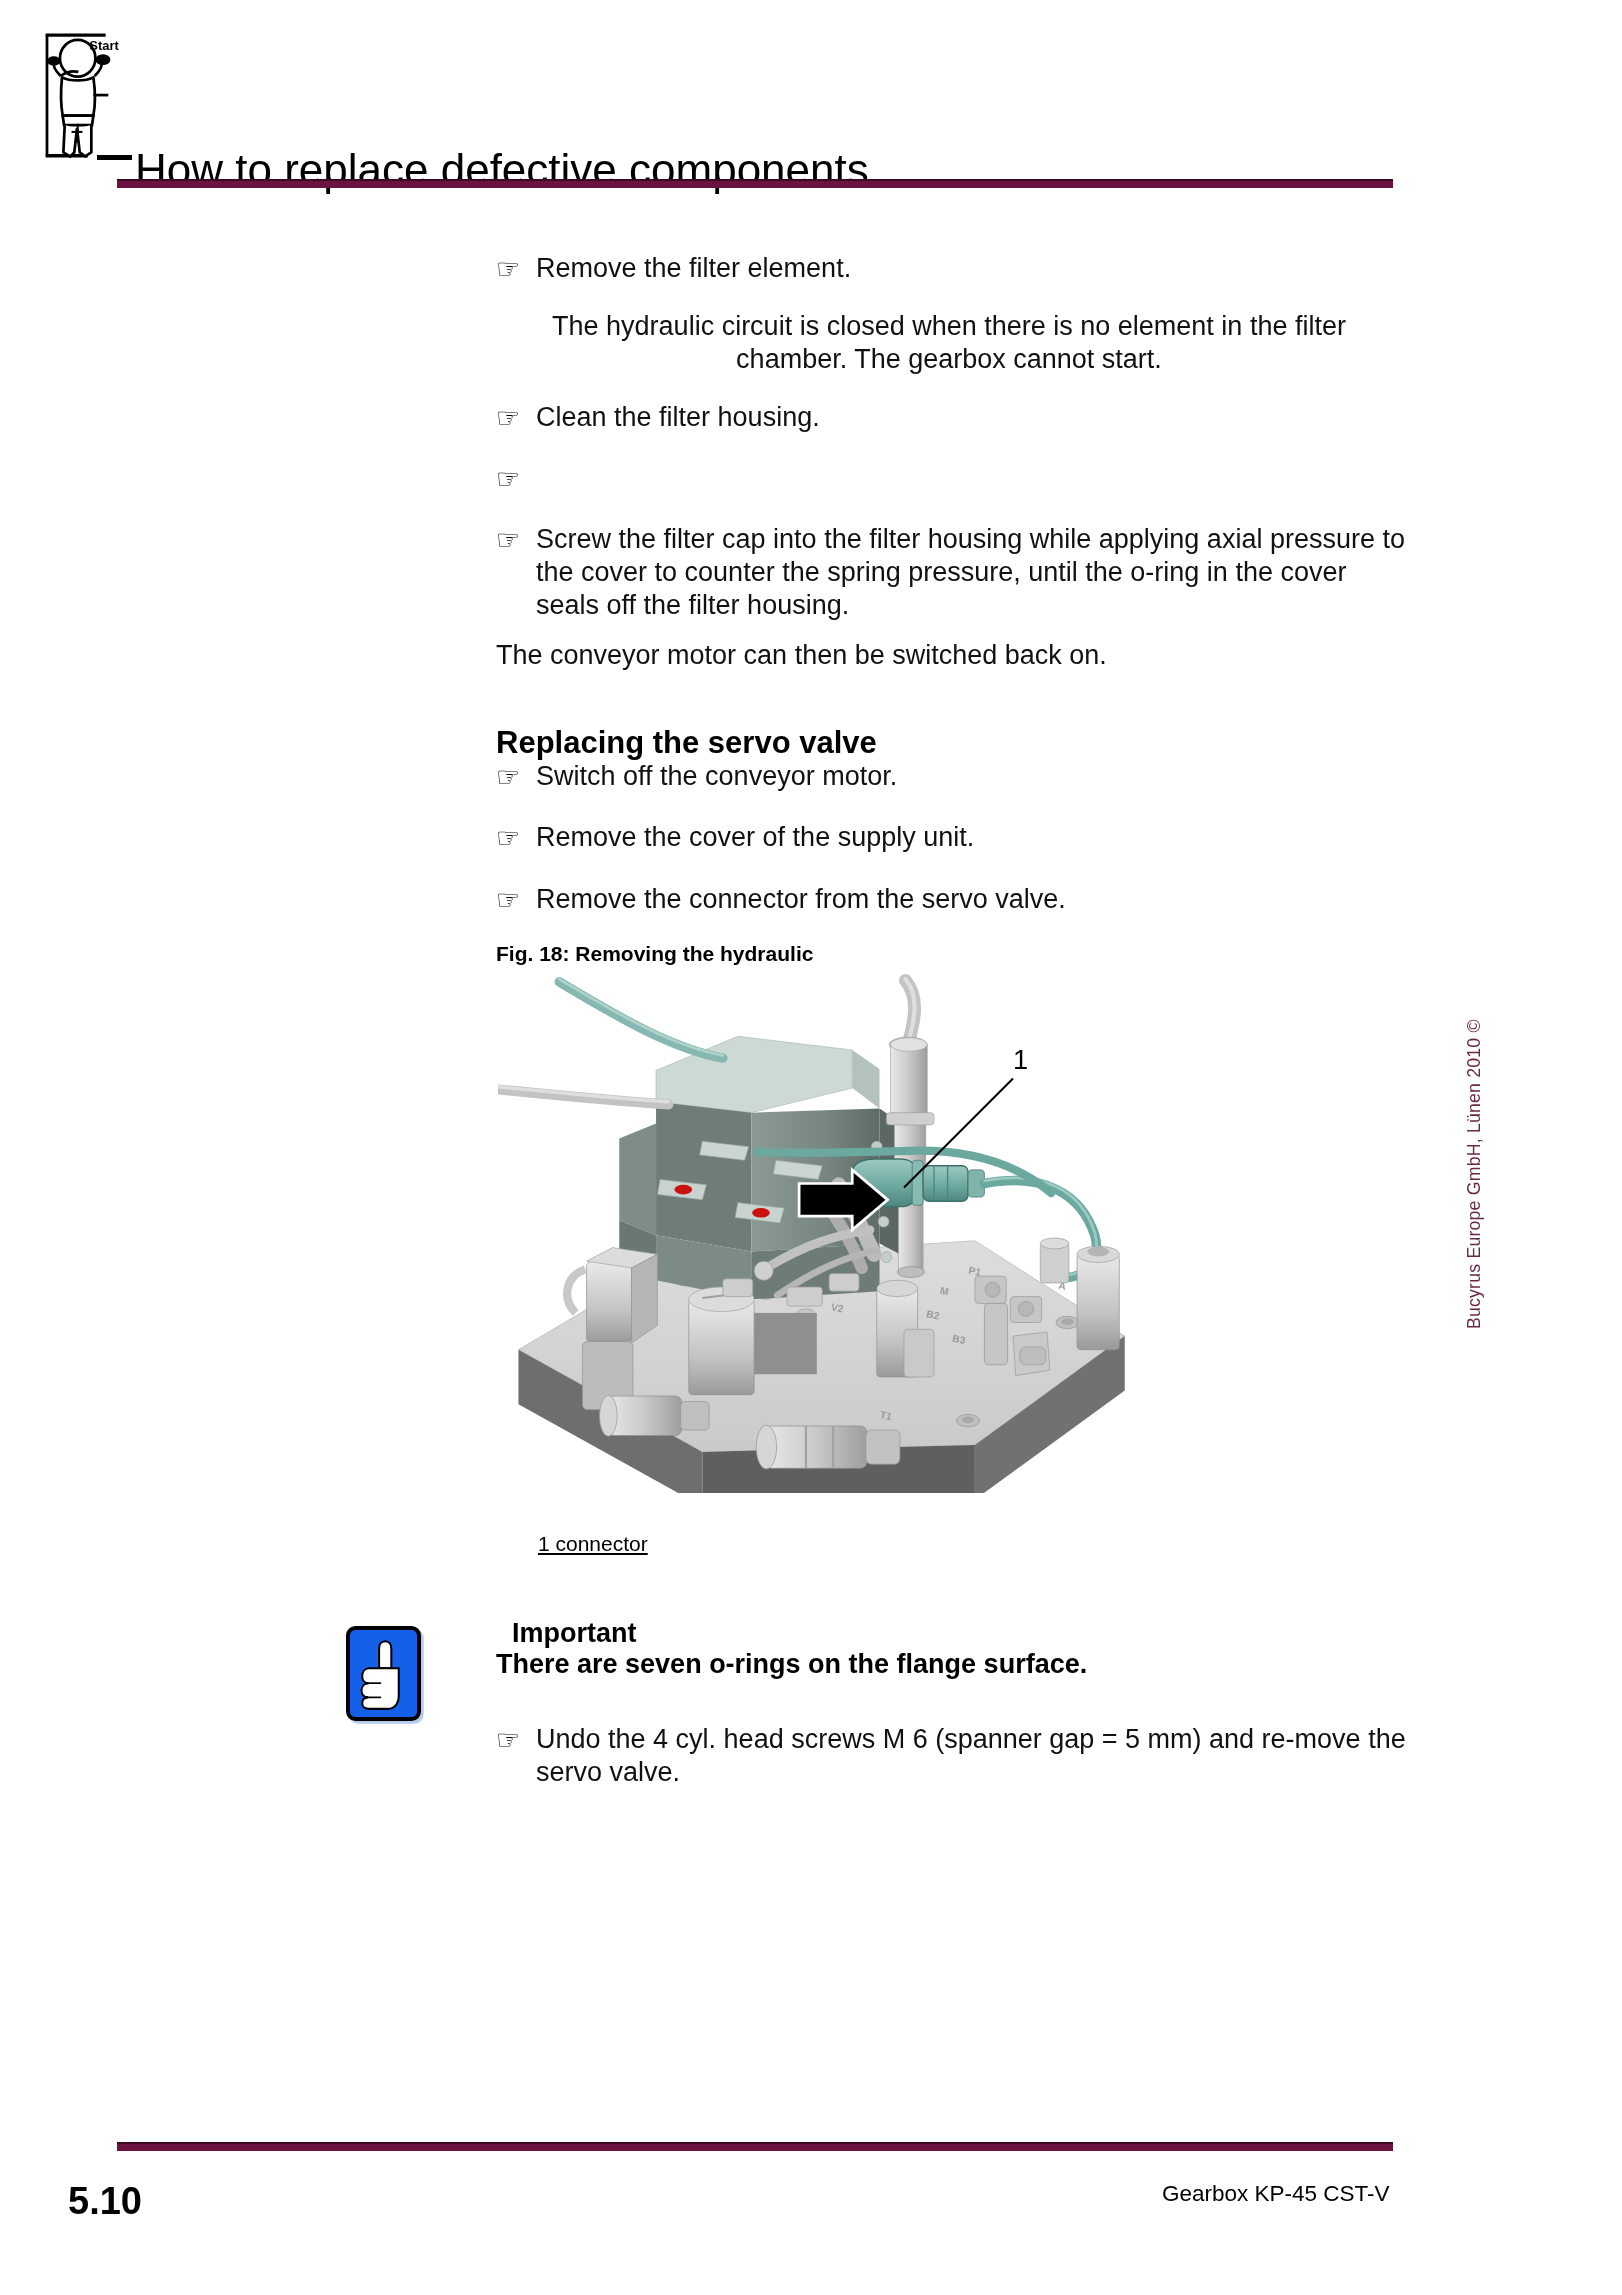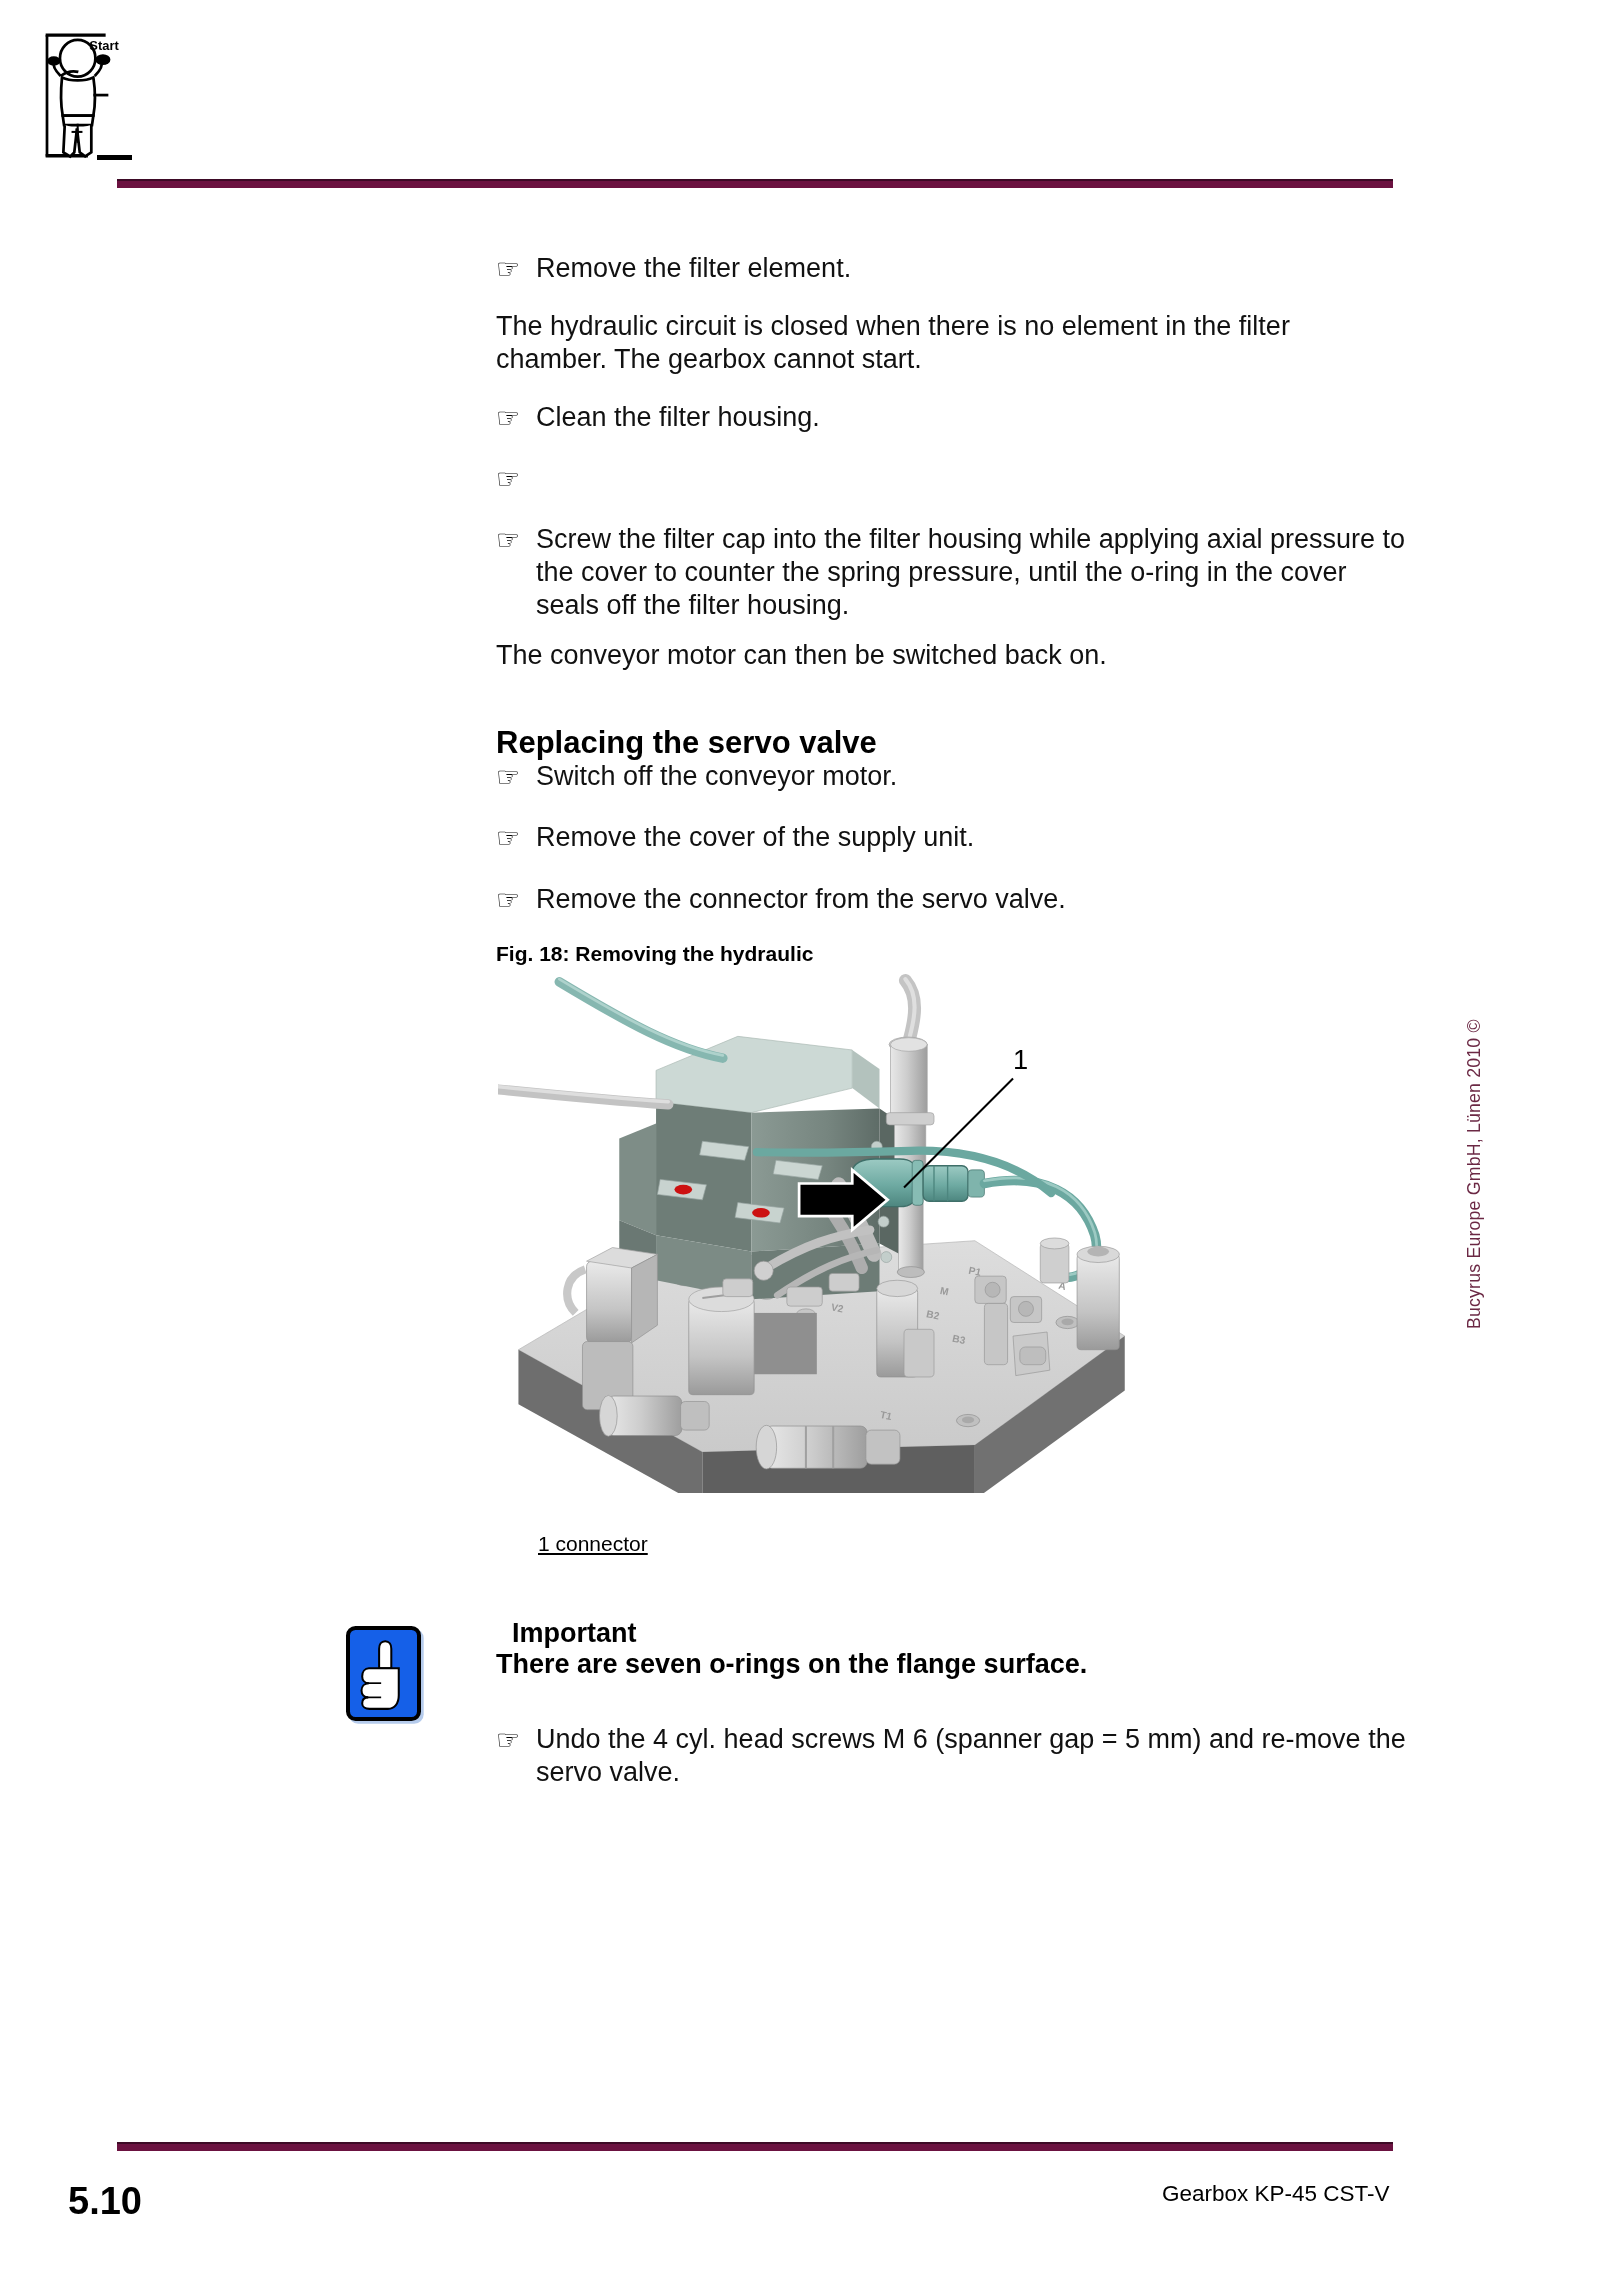--- a/index.html
+++ b/index.html
@@ -233,32 +233,33 @@
         <line x1="78" y1="116" x2="100" y2="116" stroke="#000" stroke-width="4"></line>
 
         <line x1="46" y1="170" x2="62" y2="170" stroke="#000" stroke-width="3"></line>
         <line x1="55" y1="158" x2="55" y2="186" stroke="#000" stroke-width="3"></line>
         <text x="72" y="50" font-family="Liberation Sans, sans-serif" font-size="19" font-weight="bold" fill="#000">Start</text>
       </svg>
     </div>
 
     <div class="header-dash"></div>
 
+    <h1 class="header-title">How to replace defective components</h1>
 
     <div class="header-rule"></div>
   </div>
 
   <div class="content">
 
     <div class="bullet-row" style="left:496px; top:252px; width:906px;">
       <span class="hand">☞</span>
       <span class="btext">Remove the filter element.</span>
     </div>
 
-    <div class="plain" style="left:496px; top:310px; width:906px;">The hydraulic circuit is closed when there is no element in the filter chamber. The gearbox cannot start.</div>
+    <div class="plain" style="left:496px; top:310px; width:906px;text-align:center;">The hydraulic circuit is closed when there is no element in the filter chamber. The gearbox cannot start.</div>
 
     <div class="bullet-row" style="left:496px; top:401px; width:906px;">
       <span class="hand">☞</span>
       <span class="btext">Clean the filter housing.</span>
     </div>
 
     <div class="bullet-row" style="left:496px; top:462px; width:954px;">
       <span class="hand">☞</span>
     </div>
 

